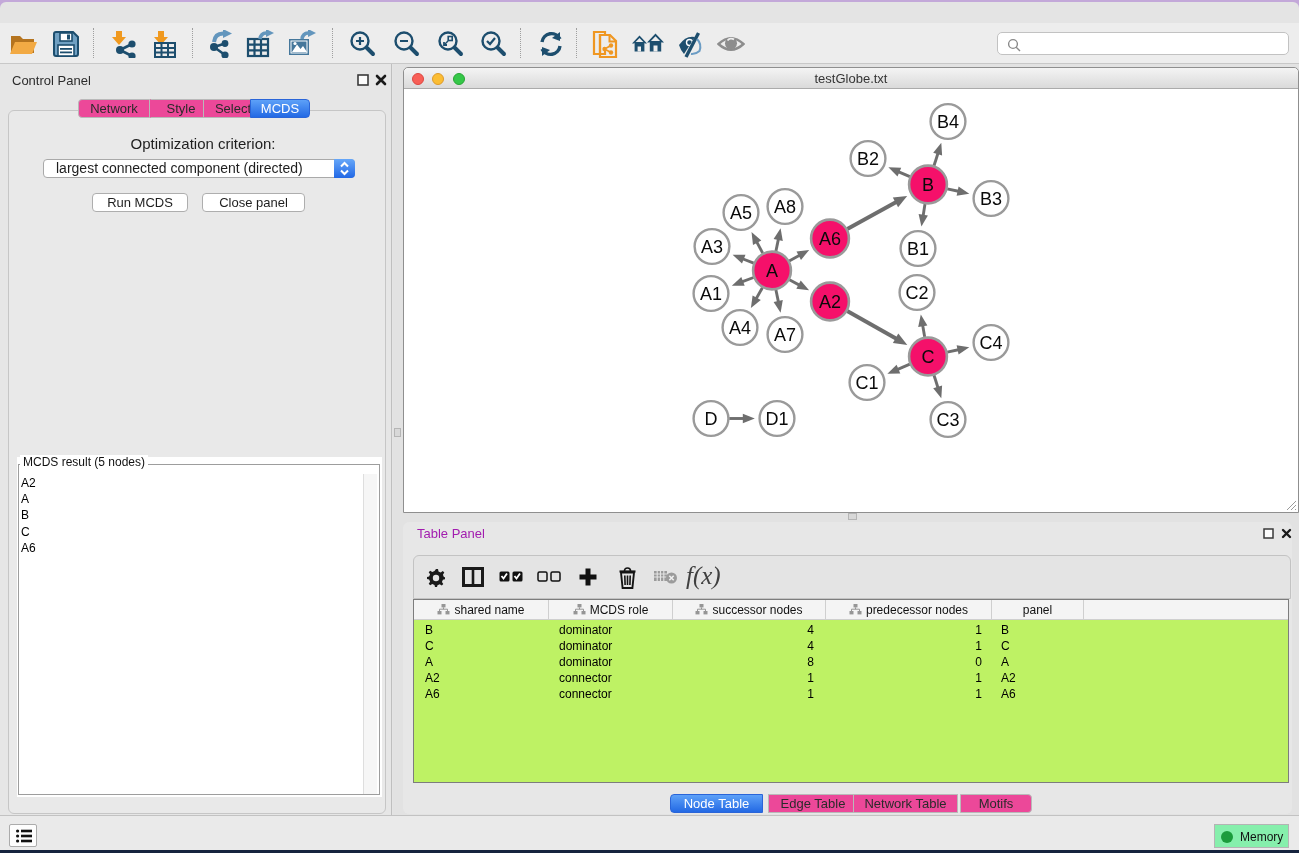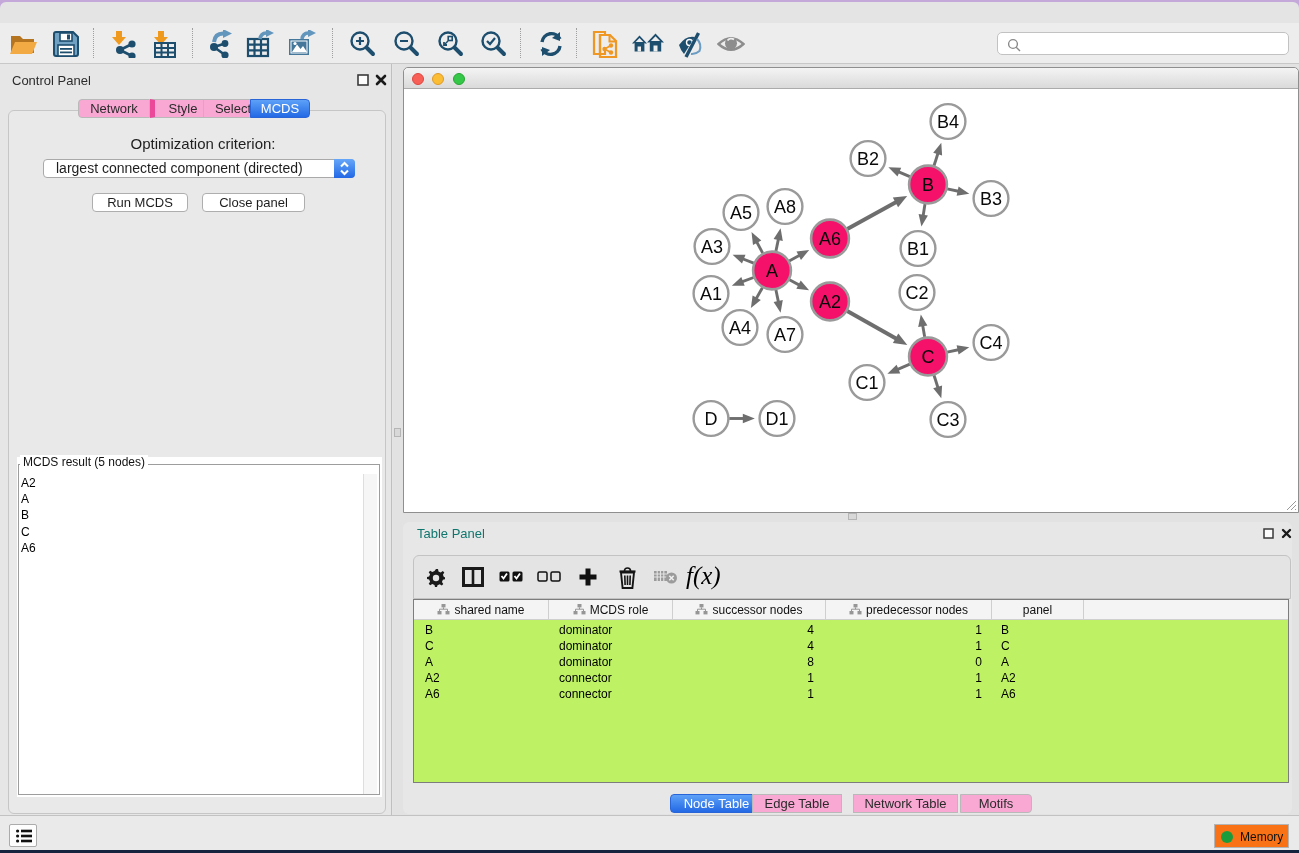--- a/index.html
+++ b/index.html
@@ -15,29 +15,29 @@
 .t3 { left:47px; background:#35c748; border:0.5px solid #27a534; }
 #titlebar .ttl { position:absolute; top:3px; width:100%; text-align:center; font-size:13px; color:#3d3d3d; }
 
 #toolbar { position:absolute; left:0; top:21px; width:100%; height:41px; background:#ededed; border-bottom:1px solid #c8c8c8; }
 .sep { position:absolute; top:5px; height:30px; width:0; border-left:1px dotted #9f9f9f; }
 .tbi { position:absolute; top:7px; }
 #searchbox { position:absolute; left:997px; top:9px; width:292px; height:23px; background:#fff; border:1px solid #c2c2c2; border-radius:5px; }
 
 #statusbar { position:absolute; left:0; top:813px; width:100%; height:35px; background:#eaeaea; border-top:1px solid #c2c2c2; }
 #hambtn { position:absolute; left:9px; top:8px; width:28px; height:23px; background:#fdfdfd; border:1px solid #ababab; border-radius:2px; }
-#membtn { position:absolute; left:1214px; top:8px; width:75px; height:24px; background:#f97316; border:1px solid #b4b4b4; font-size:12px; color:#111; }
+#membtn { position:absolute; left:1214px; top:8px; width:75px; height:24px; background:#86efac; border:1px solid #b4b4b4; font-size:12px; color:#111; }
 #membtn .dot { position:absolute; left:6px; top:6px; width:12px; height:12px; border-radius:50%; background:#1b9c3c; }
 #membtn .mt { position:absolute; left:25px; top:5px; }
 
 #cpanel { position:absolute; left:0; top:62px; width:392px; height:751px; background:#e6e6e6; border-right:1px solid #bfbfbf; }
 #cpanel .hdr { position:absolute; left:12px; top:9px; font-size:13px; color:#2c2c2c; }
 #tabpanelbg { position:absolute; left:8px; top:46px; width:378px; height:704px; background:#e9e9e9; border:1px solid #c6c6c6; border-radius:6px; }
 #cptabs { position:absolute; left:78px; top:35px; width:243px; height:19px; }
-.cptab { position:absolute; top:0; height:19px; background:#f9a8d4; border:1px solid #b9b9b9; font-size:13px; color:#2b2b2b; text-align:center; line-height:17px; }
+.cptab { position:absolute; top:0; height:19px; background:#ec4899; border:1px solid #b9b9b9; font-size:13px; color:#2b2b2b; text-align:center; line-height:17px; }
 .cptab.sel { background:linear-gradient(#5da1f8,#2369e4); border-color:#2a65d8; color:#fff; }
 #optlabel { position:absolute; left:7px; top:71px; width:392px; text-align:center; font-size:15px; color:#1e1e1e; }
 #dropdown { position:absolute; left:43px; top:95px; width:312px; height:19px; background:#fff; border:1px solid #a9a9a9; border-radius:4px; font-size:13px; color:#1e1e1e; }
 #dropdown span { position:absolute; left:12px; top:0px; white-space:nowrap; font-size:14px; }
 #dropdown .cap { position:absolute; right:-1px; top:-1px; width:21px; height:19px; background:linear-gradient(#66a7f9,#2268e5); border-radius:0 4px 4px 0; }
 .cbtn { position:absolute; height:19px; background:#fff; border:1px solid #aeaeae; border-radius:4px; font-size:13px; color:#1e1e1e; text-align:center; line-height:17px; }
 #mcdsbox { position:absolute; left:17px; top:393px; width:365px; height:340px; background:#fff; }
 #mcdsbord { position:absolute; left:1px; top:7px; width:362px; height:331px; border:1px solid #9d9d9d; }
 #mcdsbox .lbl { position:absolute; left:3px; top:-2px; background:#fff; padding:0 3px; font-size:12px; color:#111; }
 #mcdslist { position:absolute; left:4px; top:18px; width:355px; font-size:12px; line-height:16.2px; color:#000; }
@@ -186,21 +186,21 @@
     <div class="hdr">Control Panel</div>
     <svg style="position:absolute;left:357px;top:10px" width="12" height="12" viewBox="0 0 12 12">
         <rect x="1" y="1" width="10" height="10" fill="#fcfcfc" stroke="#3a3a3a" stroke-width="1.6"></rect>
       </svg>
     <svg style="position:absolute;left:375px;top:10px" width="12" height="12" viewBox="0 0 12 12">
         <path d="M2 2 L10 10 M10 2 L2 10" stroke="#1a1a1a" stroke-width="2.6" stroke-linecap="round"></path>
       </svg>
     <div id="tabpanelbg"></div>
     <div id="cptabs">
       <div class="cptab" style="left:0;width:72px;border-radius:4px 0 0 4px">Network</div>
-      <div class="cptab" style="left:72px;width:62px;border-left:5px solid #ec4899">Style</div>
+      <div class="cptab" style="left:72px;width:62px;border-left:1px solid #ec4899">Style</div>
       <div class="cptab" style="left:125px;width:60px;border-left:1px solid #b9b9b9">Select</div>
       <div class="cptab sel" style="left:172px;width:60px;border-radius:0 4px 4px 0">MCDS</div>
     </div>
     <div id="dropdown">
         <span>largest connected component (directed)</span>
       <div class="cap"><svg width="21" height="19" viewBox="0 0 21 19">
             <path d="M7 7.5 L10.5 4 L14 7.5 M7 11.5 L10.5 15 L14 11.5" fill="none" stroke="#fff" stroke-width="2"></path>
           </svg></div>
     </div>
     <div id="optlabel">Optimization criterion:</div>
@@ -212,20 +212,21 @@
       <div id="mcdslist">A2<br>A<br>B<br>C<br>A6</div>
       <div id="mcdsscroll"></div>
     </div>
   </div>
   <div id="desktop">
     <div id="netwin">
       <div class="ntbar">
         <div class="tl t1" style="left:8px;top:5px"></div>
           <div class="tl t2" style="left:28px;top:5px"></div>
           <div class="tl t3" style="left:49px;top:5px"></div>
+        <div class="nttl">testGlobe.txt</div>
       </div>
       <div class="ncanvas">
         <svg width="894" height="424" viewBox="0 1.5 894 424">
             <line x1="358.7" y1="165.6" x2="352.2" y2="153.4" stroke="#6e6e6e" stroke-width="2.9"></line>
 <polygon points="347.5,144.6 357.3,152.9 349.0,157.4" fill="#6e6e6e"></polygon>
 <line x1="371.9" y1="163.7" x2="374.6" y2="150.6" stroke="#6e6e6e" stroke-width="2.9"></line>
 <polygon points="376.6,140.8 378.8,153.5 369.6,151.6" fill="#6e6e6e"></polygon>
 <line x1="349.7" y1="175.7" x2="337.9" y2="171.0" stroke="#6e6e6e" stroke-width="2.9"></line>
 <polygon points="328.6,167.2 341.5,167.3 338.0,176.1" fill="#6e6e6e"></polygon>
 <line x1="349.6" y1="190.0" x2="337.1" y2="194.6" stroke="#6e6e6e" stroke-width="2.9"></line>
@@ -302,21 +303,21 @@
 <text x="307" y="337.5" font-size="18" fill="#0a0a0a" text-anchor="middle">D</text>
 <circle cx="373" cy="331" r="17.4" fill="#ffffff" stroke="#9a9a9a" stroke-width="2.4"></circle>
 <text x="373" y="337.5" font-size="18" fill="#0a0a0a" text-anchor="middle">D1</text>
           </svg>
         <svg class="grip" width="13" height="13" viewBox="0 0 13 13">
             <path d="M12 3 L3 12 M12 7 L7 12 M12 11 L11 12" stroke="#9a9a9a" stroke-width="1"></path>
           </svg>
       </div>
     </div>
     <div id="tablepanel">
-      <div class="hdr" style="position:absolute;left:14px;top:4px;font-size:13px;color:#0f766e">Table Panel</div>
+      <div class="hdr" style="position:absolute;left:14px;top:4px;font-size:13px;color:#a21caf">Table Panel</div>
       <svg style="position:absolute;left:860px;top:6px" width="11" height="11" viewBox="0 0 11 11">
           <rect x="1" y="1" width="9" height="9" fill="#fcfcfc" stroke="#3a3a3a" stroke-width="1.5"></rect>
         </svg>
       <svg style="position:absolute;left:878px;top:6px" width="11" height="11" viewBox="0 0 11 11">
           <path d="M2 2 L9 9 M9 2 L2 9" stroke="#1a1a1a" stroke-width="2.4" stroke-linecap="round"></path>
         </svg>
       <div class="ttoolbar">
 <svg style="position:absolute;left:13px;top:13px" width="18" height="18" viewBox="0 0 18 18">
             <path fill="#1a1a1a" d="M9 0 L11 0 L11.5 2.5 L13.7 3.5 L15.8 2.1 L17.3 3.6 L15.9 5.7 L16.9 7.9 L18 8.3 L18 10.3 L15.9 10.8 L14.9 13 L16.3 15.1 L14.8 16.6 L12.7 15.2 L10.5 16.2 L10 18 L8 18 L7.5 15.9 L5.3 14.9 L3.2 16.3 L1.7 14.8 L3.1 12.7 L2.1 10.5 L0 10 L0 8 L2.1 7.5 L3.1 5.3 L1.7 3.2 L3.2 1.7 L5.3 3.1 L7.5 2.1 Z"></path>
             <circle cx="9" cy="9" r="3.2" fill="#e4e4e4"></circle>
@@ -347,21 +348,21 @@
 <svg style="position:absolute;left:240px;top:14px" width="24" height="14" viewBox="0 0 24 14">
             <g fill="#9b9b9b">
               <rect x="0" y="1" width="13" height="10"></rect>
             </g>
             <g stroke="#e4e4e4" stroke-width="1.1">
               <path d="M0 4 L13 4 M0 7 L13 7 M3.2 1 L3.2 11 M6.5 1 L6.5 11 M9.8 1 L9.8 11"></path>
             </g>
             <circle cx="17.5" cy="8" r="5.5" fill="#9b9b9b"></circle>
             <path d="M15.3 5.8 L19.7 10.2 M19.7 5.8 L15.3 10.2" stroke="#efefef" stroke-width="1.6"></path>
           </svg>
-<span style="position:absolute;left:272px;top:6px;font-family:'Liberation Serif',serif;font-style:italic;font-size:25px;color:#000000">f(x)</span>
+<span style="position:absolute;left:272px;top:6px;font-family:'Liberation Serif',serif;font-style:italic;font-size:25px;color:#404040">f(x)</span>
 </div>
       <div class="tbox">
         <div class="thead">
           <div class="th" style="left:0;width:135px"><span class="thi"><svg width="13" height="11" viewBox="0 0 13 11">
                   <g fill="#969696">
                     <rect x="4.5" y="0" width="4" height="3.4"></rect>
                     <rect x="0.5" y="7" width="4" height="3.4"></rect>
                     <rect x="8.5" y="7" width="4" height="3.4"></rect>
                   </g>
                   <path d="M6.5 3.4 L6.5 5.2 M2.5 7 L2.5 5.2 L10.5 5.2 L10.5 7" stroke="#969696" stroke-width="1" fill="none"></path>
@@ -425,21 +426,21 @@
               <span style="left:11px">A6</span>
               <span style="left:145px">connector</span>
               <span style="left:370px;width:30px;text-align:right">1</span>
               <span style="left:538px;width:30px;text-align:right">1</span>
               <span style="left:587px">A6</span>
             </div>
           </div>
       </div>
       <div id="btabs">
         <div class="cptab sel" style="left:0;width:93px;border-radius:4px 0 0 4px">Node Table</div>
-        <div class="cptab" style="left:82px;width:90px;border-left:1px solid #b9b9b9">Edge Table</div>
+        <div class="cptab" style="left:98px;width:90px;border-left:1px solid #b9b9b9">Edge Table</div>
         <div class="cptab" style="left:183px;width:105px;border-left:1px solid #b9b9b9">Network Table</div>
         <div class="cptab" style="left:290px;width:72px;border-radius:0 4px 4px 0">Motifs</div>
       </div>
     </div>
   </div>
   <div style="position:absolute;left:394px;top:426px;width:7px;height:9px;background:#d8d8d8;border:1px solid #b5b5b5"></div>
   <div style="position:absolute;left:848px;top:511px;width:9px;height:7px;background:#d8d8d8;border:1px solid #b5b5b5"></div>
   <div id="statusbar">
     <div id="hambtn">
         <svg style="position:absolute;left:6px;top:4px" width="16" height="14" viewBox="0 0 16 14">

